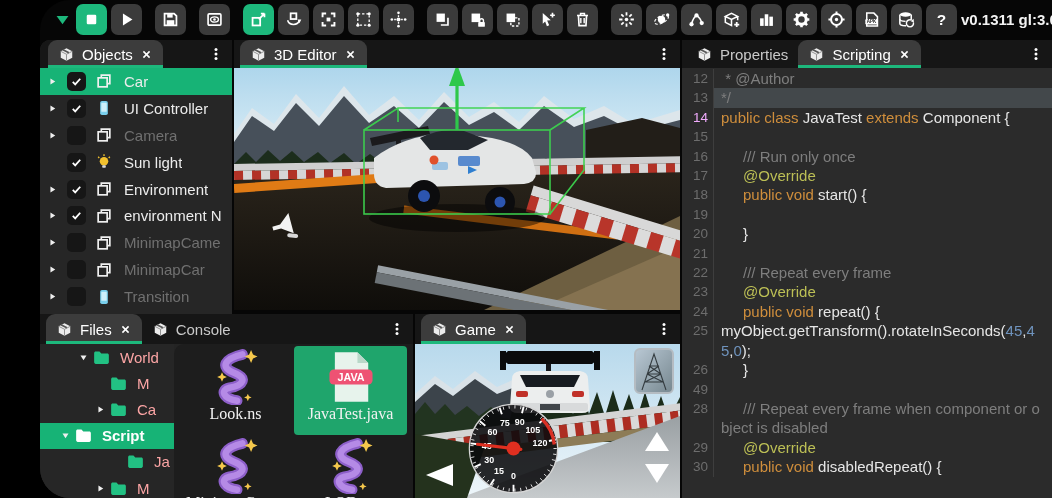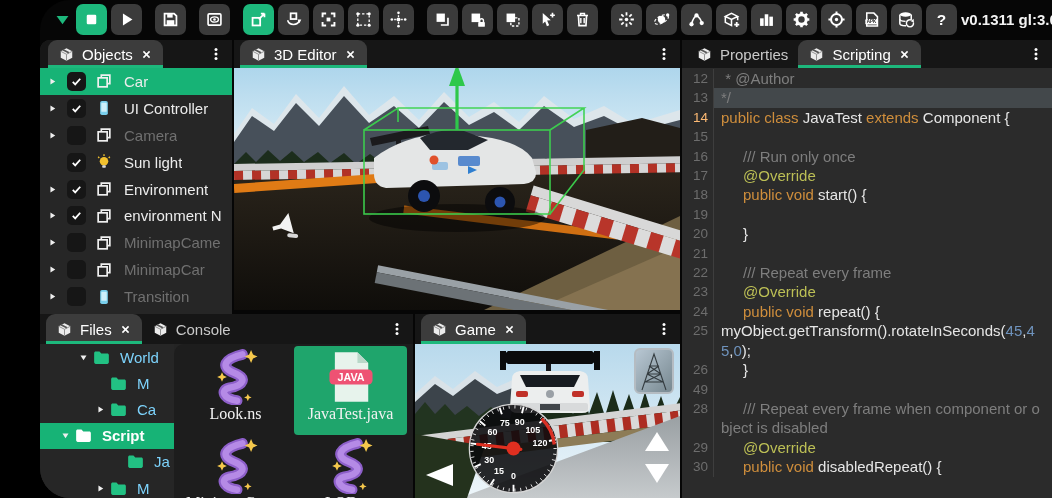--- a/index.html
+++ b/index.html
@@ -44,26 +44,26 @@
     align-items:center;justify-content:center;flex-shrink:0;}
   .ocb svg{width:13px;height:13px;}
   .oicon{margin-left:9px;width:20px;display:flex;align-items:center;}
   .oicon svg{width:18px;height:18px;}
   .olabel{margin-left:9px;white-space:nowrap;overflow:hidden;}
   
   .codebox{position:absolute;top:28px;left:0;right:0;bottom:0;background:#2b2b2b;padding-top:1px;overflow:hidden;}
   .cline{display:flex;font-size:15px;line-height:19.4px;min-height:19.4px;color:#e6e6e6;}
   .ln{width:26px;flex-shrink:0;text-align:right;padding-right:5px;color:#6d6d6d;
     border-right:1px solid #3e3e3e;font-size:13.5px;}
-  .ln.cur{color:#fdba74;}
+  .ln.cur{color:#f0abfc;}
   .ct{flex:1;padding-left:7px;padding-right:5px;white-space:pre-wrap;word-break:break-all;min-height:19.4px;}
   .ct.hl{background:#43484b;}
   
   .ftree{position:absolute;left:0;top:30px;bottom:0;width:134px;background:#262626;overflow:hidden;}
-  .frow{height:26.2px;display:flex;align-items:center;font-size:15px;color:#7dd3fc;white-space:nowrap;overflow:hidden;}
+  .frow{height:26.2px;display:flex;align-items:center;font-size:15px;color:#fca5a5;white-space:nowrap;overflow:hidden;}
   .frow.selected{background:#17b376;color:#fff;}
   .farrow{width:14px;display:flex;align-items:center;flex-shrink:0;}
   .farrow svg{width:11px;height:11px;}
   .ffold{width:20px;margin-right:8px;flex-shrink:0;display:flex;align-items:center;}
   .ffold svg{width:19px;height:19px;}
   .fgrid{position:absolute;left:134px;top:30px;right:0;bottom:0;background:#1d1d1d;
     border-radius:10px 0 0 0;display:flex;flex-wrap:wrap;align-content:flex-start;
     padding:2px 0 0 5px;box-sizing:border-box;}
   .fcard{width:113px;height:89px;display:flex;flex-direction:column;align-items:center;border-radius:4px;margin-right:2px;}
   .fcard.selected{background:#1fa express;}

